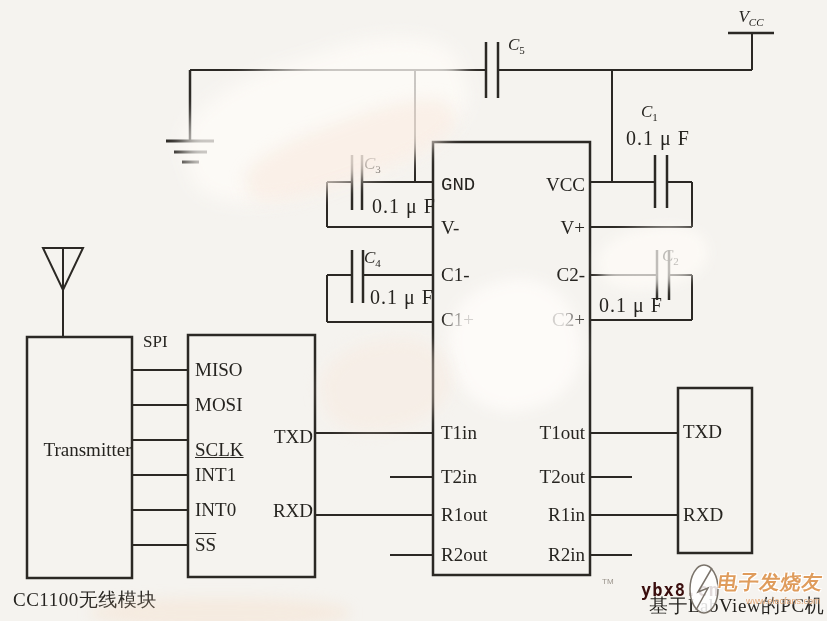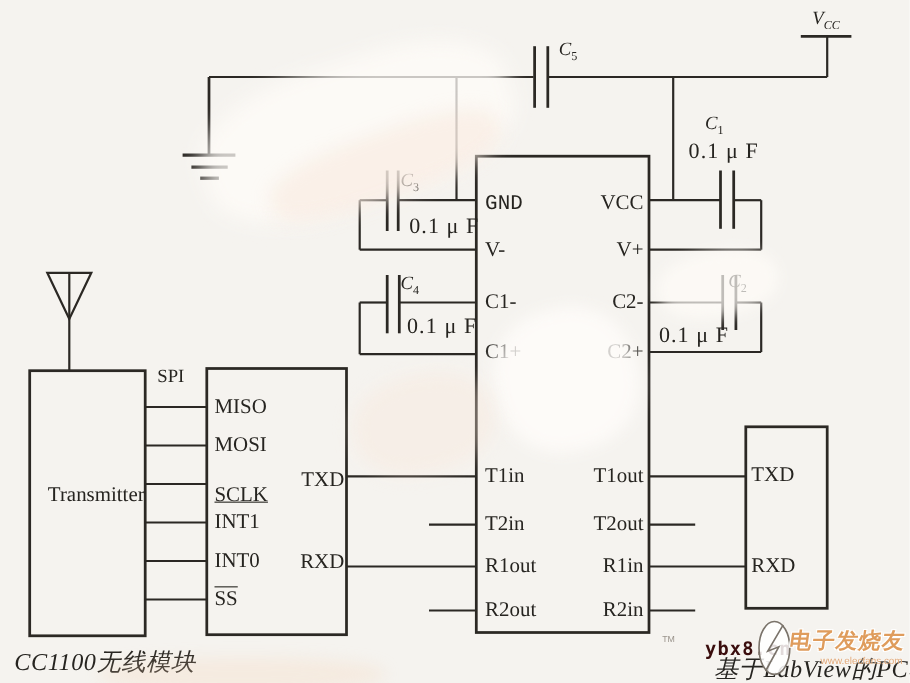--- a/index.html
+++ b/index.html
@@ -11,21 +11,21 @@
   }
   .lbl{position:absolute;font-size:19px;line-height:20px;white-space:nowrap;}
   .lbl.r{text-align:right;}
   .lbl.c{text-align:center;}
   .capname{font-size:17px;font-style:italic;}
   .capname sub{font-size:11px;font-style:normal;}
   .vccname{font-size:17px;font-style:italic;}
   .vccname sub{font-size:11px;}
   .capval{font-size:20px;letter-spacing:1px;}
   .overline{text-decoration:overline;}
-  .caption{position:absolute;font-size:22px;white-space:nowrap;letter-spacing:0.5px;font-style:italic;}
+  .caption{position:absolute;font-size:19px;white-space:nowrap;letter-spacing:0.5px;}
   svg{position:absolute;left:0;top:0;}
   .smudge{position:absolute;pointer-events:none;}
   .wm-tm{position:absolute;font-size:8px;color:#9a948c;font-family:"Liberation Sans",sans-serif;text-align:right;}
   .wm-site{position:absolute;font-size:17px;font-weight:bold;color:#3a0d0d;
     font-family:"DejaVu Sans Mono",monospace;letter-spacing:1px;}
   .wm-brand{position:absolute;font-size:20px;font-weight:bold;color:#df9c5c;
     transform:skewX(-8deg);letter-spacing:1px;white-space:nowrap;
     text-shadow:-1px -1px 0 #fff,1px -1px 0 #fff,-1px 1px 0 #fff,1px 1px 0 #fff;}
   .wm-sub{position:absolute;font-size:9px;color:#e2a878;font-family:"Liberation Sans",sans-serif;
     white-space:nowrap;text-shadow:0 0 2px #fff;}

